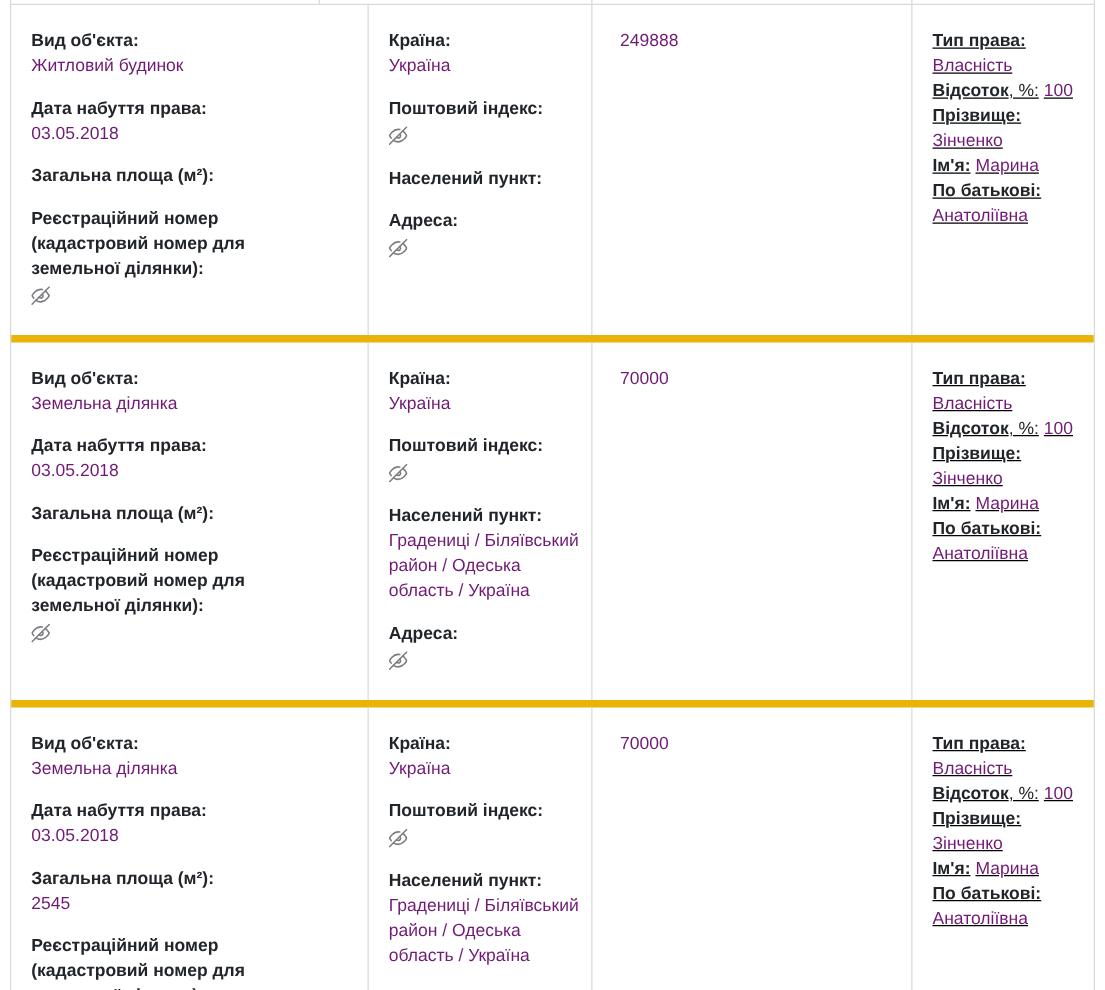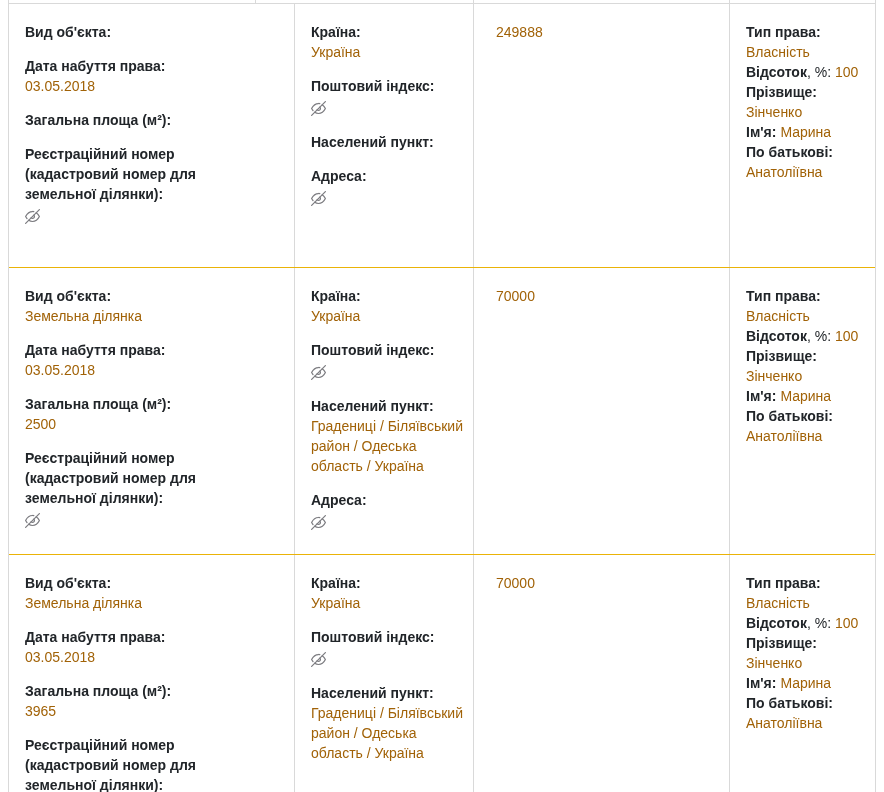--- a/index.html
+++ b/index.html
@@ -13,30 +13,30 @@
     border-left:1px solid #d9d9d9;border-right:1px solid #d9d9d9;
     background:#fff;
   }
   .sliver,.t-row{
     display:grid;
     grid-template-columns:246px 218px 256px 146px;
   }
   .sliver{height:3px;border-bottom:1px solid #d9d9d9;}
   .sliver .s-cell{box-sizing:border-box;}
   .sliver .s-cell + .s-cell{border-left:1px solid #d9d9d9;}
-  .t-row{border-bottom:1px solid #eab308;}
+  .t-row{border-bottom:6px solid #eab308;}
   .t-row.r-0,.t-row.r-1{min-height:263px;}
   .t-row.r-2{min-height:258px;}
   .cell{padding:18px 16px 8px 16px;box-sizing:border-box;overflow:hidden;}
   .cell + .cell{border-left:1px solid #d9d9d9;}
   .c-location{padding-right:8px;margin-left:39px;}
   .c-value{padding-left:22px;}
-  .c-rights{padding-right:8px;}
+  .c-rights{padding-right:8px;text-decoration:underline;}
   .lbl{font-weight:bold;color:#212529;}
-  .val{color:#a16207;}
+  .val{color:#701a75;}
   .field{margin-bottom:14px;}
   .field > div{line-height:20px;}
   .line{line-height:20px;}
   .inline-val{margin-left:4px;}
   .lbl-mid{font-weight:normal;color:#212529;}
   .icon-line{height:20px;display:flex;align-items:center;color:#7c7c80;margin-top:2px;}
   .icon-line svg{transform:scaleX(-1);display:block;}
 </style>
 </head>
 <body>
@@ -47,20 +47,21 @@
     <div class="s-cell"></div>
     <div class="s-cell"></div>
     <div class="s-cell"></div>
   </div>
   <div id="rows">
   <div class="t-row r-0">
 
     <div class="cell c-object">
       <div class="field">
         <div class="lbl">Вид об'єкта:</div>
+        <div class="val">Житловий будинок</div>
       </div>
       <div class="field">
         <div class="lbl">Дата набуття права:</div>
         <div class="val">03.05.2018</div>
       </div>
       <div class="field">
         <div class="lbl">Загальна площа (м²):</div>
       </div>
       <div class="field">
         <div class="lbl">Реєстраційний номер (кадастровий номер для земельної ділянки):</div>
@@ -124,21 +125,20 @@
       <div class="field">
         <div class="lbl">Вид об'єкта:</div>
         <div class="val">Земельна ділянка</div>
       </div>
       <div class="field">
         <div class="lbl">Дата набуття права:</div>
         <div class="val">03.05.2018</div>
       </div>
       <div class="field">
         <div class="lbl">Загальна площа (м²):</div>
-        <div class="val">2500</div>
       </div>
       <div class="field">
         <div class="lbl">Реєстраційний номер (кадастровий номер для земельної ділянки):</div>
         <div class="icon-line">
           <svg width="15" height="15" viewBox="0 0 24 24" fill="none" stroke="currentColor" stroke-width="2" stroke-linecap="round" stroke-linejoin="round">
                 <path d="M17.94 17.94A10.07 10.07 0 0 1 12 20c-7 0-11-8-11-8a18.45 18.45 0 0 1 5.06-5.94M9.9 4.24A9.12 9.12 0 0 1 12 4c7 0 11 8 11 8a18.5 18.5 0 0 1-2.16 3.19m-6.72-1.07a3 3 0 1 1-4.24-4.24"></path>
                 <line x1="1" y1="1" x2="23" y2="23"></line>
               </svg>
         </div>
       </div>
@@ -196,21 +196,21 @@
       <div class="field">
         <div class="lbl">Вид об'єкта:</div>
         <div class="val">Земельна ділянка</div>
       </div>
       <div class="field">
         <div class="lbl">Дата набуття права:</div>
         <div class="val">03.05.2018</div>
       </div>
       <div class="field">
         <div class="lbl">Загальна площа (м²):</div>
-        <div class="val">3965</div>
+        <div class="val">2545</div>
       </div>
       <div class="field">
         <div class="lbl">Реєстраційний номер (кадастровий номер для земельної ділянки):</div>
 
       </div>
     </div>
 
     <div class="cell c-location">
       <div class="field">
         <div class="lbl">Країна:</div>

